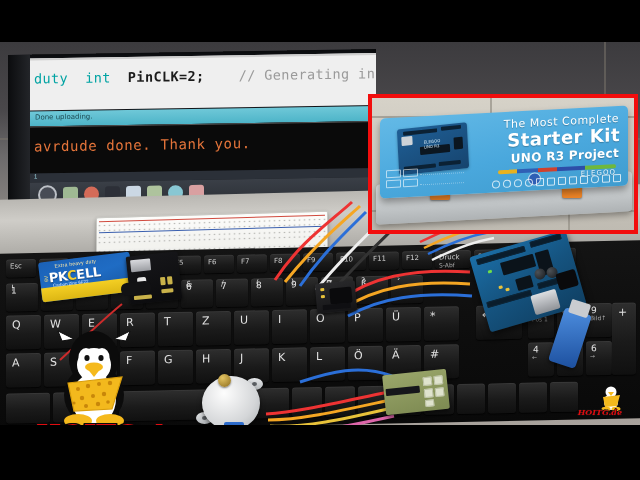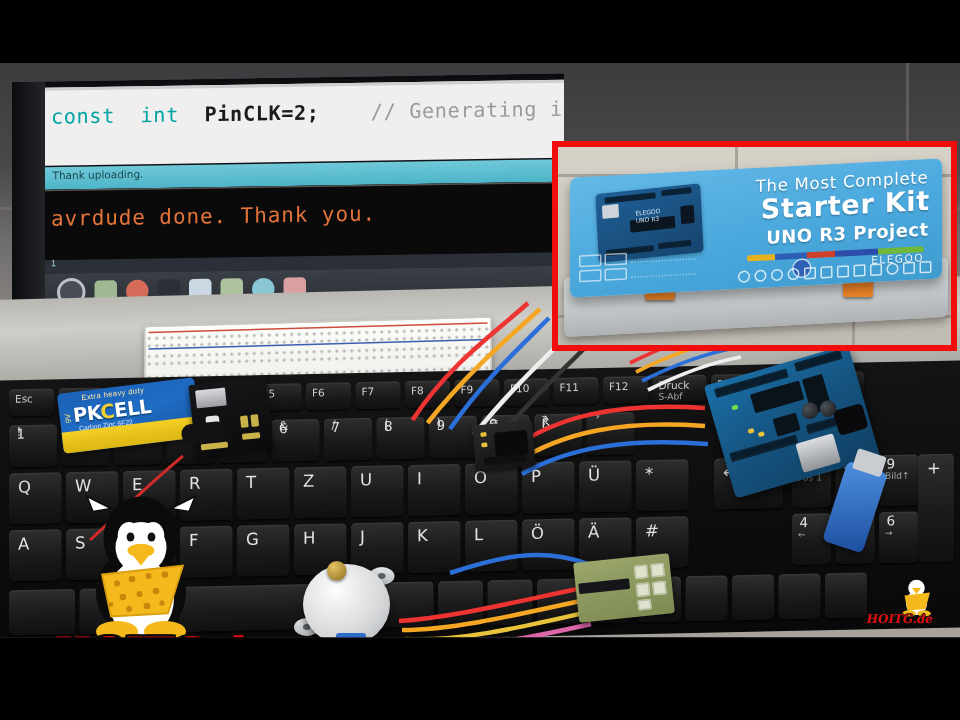--- a/index.html
+++ b/index.html
@@ -306,29 +306,29 @@
       <div class="mon-btn" style="left:96px;"></div>
       <div class="mon-btn" style="left:116px;background:#2a6fa8;"></div>
       <div id="mon-clock">15:05</div>
     </div>
 
     <div id="laptop-screen">
       <div id="screen-bezel-left"></div>
 
       <div class="ide-code-area">
         <div class="code-line">
-          <span class="kw">const</span>
+          <span class="kw">duty</span>
           <span>&nbsp;</span><span class="kw">int</span>
           <span>&nbsp;</span><span class="ident">PinCLK=2;</span>
           <span>&nbsp;&nbsp;&nbsp;</span><span class="cmt">// Generating inte</span>
         </div>
       </div>
 
       <div class="ide-statusbar">
-        <span>Thank uploading.</span>
+        <span>Done uploading.</span>
       </div>
 
       <div class="ide-console">
         <div class="console-line">avrdude done.  Thank you.</div>
       </div>
 
       <div class="ide-bottombar">
         <b>1</b>
       </div>
 

